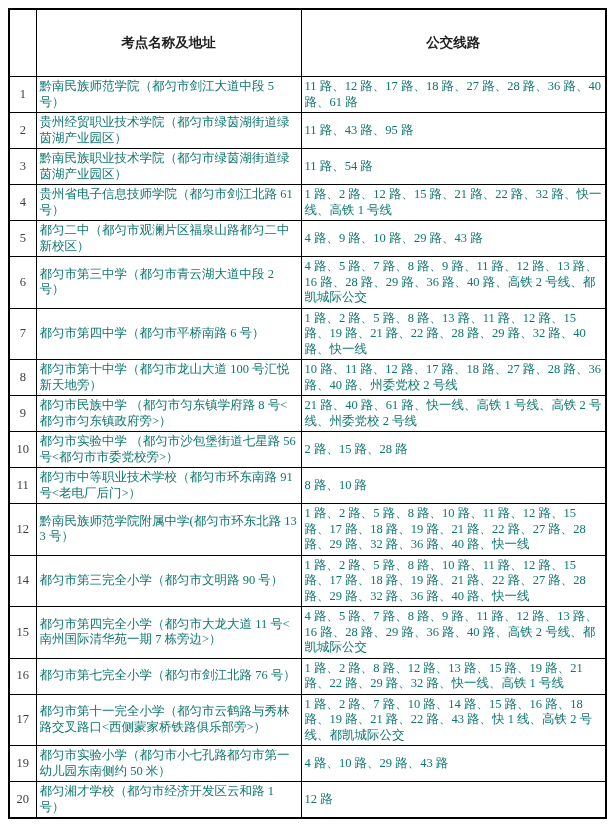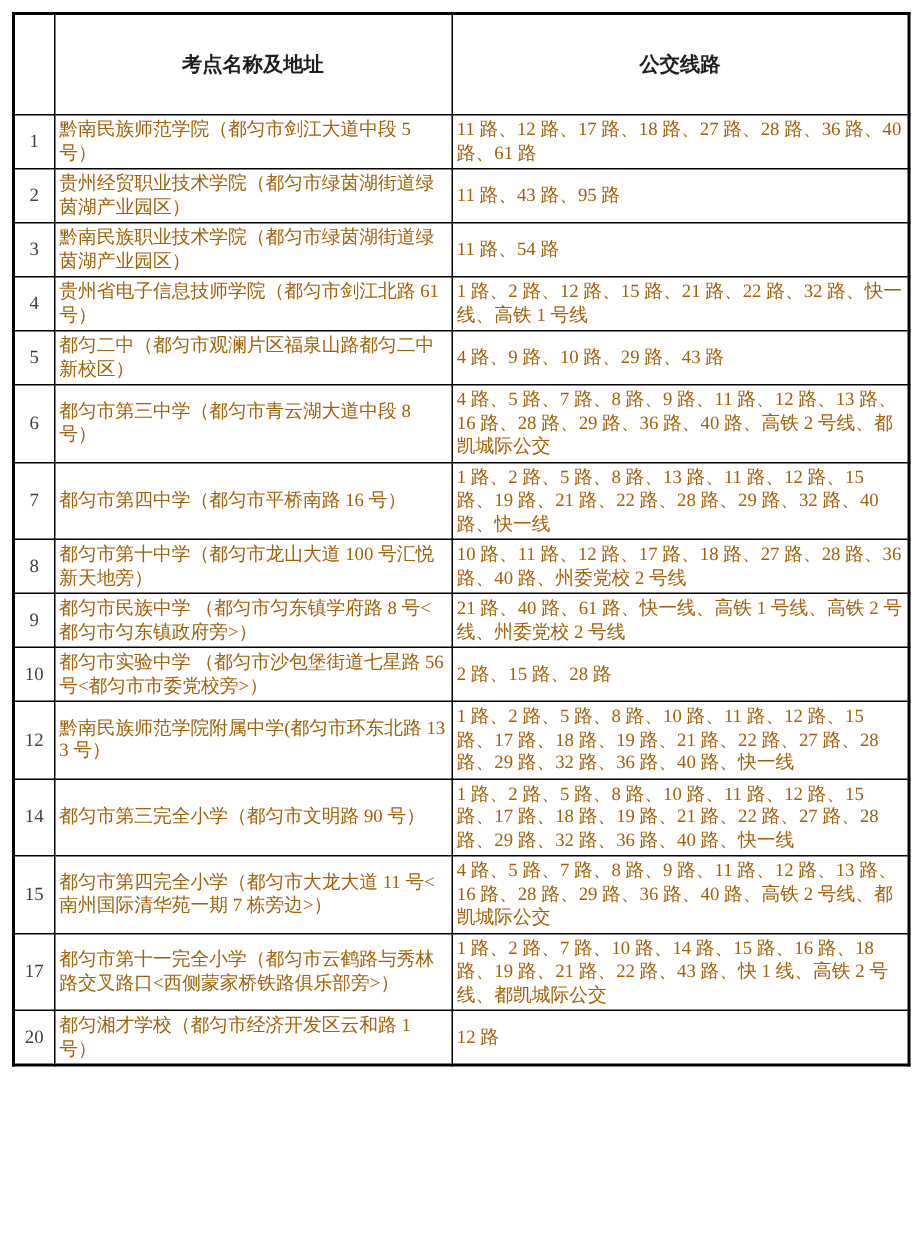--- a/index.html
+++ b/index.html
@@ -43,21 +43,21 @@
     height: 26px;
     font-size: 13.5px;
     padding: 20px 0;
   }
   td.cell-num {
     text-align: center;
     color: #404040;
   }
   td.cell-name, td.cell-routes {
     text-align: left;
-    color: #a16207;
+    color: #0f766e;
   }
 </style>
 </head>
 <body>
 
 <div class="page">
   <table class="exam-table">
     <colgroup>
       <col class="c-num">
       <col class="c-name">
@@ -96,27 +96,27 @@
   </tr>
 
   <tr>
     <td class="cell-num">5</td>
     <td class="cell-name">都匀二中（都匀市观澜片区福泉山路都匀二中新校区）</td>
     <td class="cell-routes">4 路、9 路、10 路、29 路、43 路</td>
   </tr>
 
   <tr>
     <td class="cell-num">6</td>
-    <td class="cell-name">都匀市第三中学（都匀市青云湖大道中段 8 号）</td>
+    <td class="cell-name">都匀市第三中学（都匀市青云湖大道中段 2 号）</td>
     <td class="cell-routes">4 路、5 路、7 路、8 路、9 路、11 路、12 路、13 路、16 路、28 路、29 路、36 路、40 路、高铁 2 号线、都凯城际公交</td>
   </tr>
 
   <tr>
     <td class="cell-num">7</td>
-    <td class="cell-name">都匀市第四中学（都匀市平桥南路 16 号）</td>
+    <td class="cell-name">都匀市第四中学（都匀市平桥南路 6 号）</td>
     <td class="cell-routes">1 路、2 路、5 路、8 路、13 路、11 路、12 路、15 路、19 路、21 路、22 路、28 路、29 路、32 路、40 路、快一线</td>
   </tr>
 
   <tr>
     <td class="cell-num">8</td>
     <td class="cell-name">都匀市第十中学（都匀市龙山大道 100 号汇悦新天地旁）</td>
     <td class="cell-routes">10 路、11 路、12 路、17 路、18 路、27 路、28 路、36 路、40 路、州委党校 2 号线</td>
   </tr>
 
   <tr>
@@ -124,48 +124,63 @@
     <td class="cell-name">都匀市民族中学 （都匀市匀东镇学府路 8 号&lt;都匀市匀东镇政府旁&gt;）</td>
     <td class="cell-routes">21 路、40 路、61 路、快一线、高铁 1 号线、高铁 2 号线、州委党校 2 号线</td>
   </tr>
 
   <tr>
     <td class="cell-num">10</td>
     <td class="cell-name">都匀市实验中学 （都匀市沙包堡街道七星路 56 号&lt;都匀市市委党校旁&gt;）</td>
     <td class="cell-routes">2 路、15 路、28 路</td>
   </tr>
 
+  <tr>
+    <td class="cell-num">11</td>
+    <td class="cell-name">都匀市中等职业技术学校（都匀市环东南路 91 号&lt;老电厂后门&gt;）</td>
+    <td class="cell-routes">8 路、10 路</td>
+  </tr>
 
   <tr>
     <td class="cell-num">12</td>
     <td class="cell-name">黔南民族师范学院附属中学(都匀市环东北路 133 号）</td>
     <td class="cell-routes">1 路、2 路、5 路、8 路、10 路、11 路、12 路、15 路、17 路、18 路、19 路、21 路、22 路、27 路、28 路、29 路、32 路、36 路、40 路、快一线</td>
   </tr>
 
 
   <tr>
     <td class="cell-num">14</td>
     <td class="cell-name">都匀市第三完全小学（都匀市文明路 90 号）</td>
     <td class="cell-routes">1 路、2 路、5 路、8 路、10 路、11 路、12 路、15 路、17 路、18 路、19 路、21 路、22 路、27 路、28 路、29 路、32 路、36 路、40 路、快一线</td>
   </tr>
 
   <tr>
     <td class="cell-num">15</td>
     <td class="cell-name">都匀市第四完全小学（都匀市大龙大道 11 号&lt;南州国际清华苑一期 7 栋旁边&gt;）</td>
     <td class="cell-routes">4 路、5 路、7 路、8 路、9 路、11 路、12 路、13 路、16 路、28 路、29 路、36 路、40 路、高铁 2 号线、都凯城际公交</td>
   </tr>
 
+  <tr>
+    <td class="cell-num">16</td>
+    <td class="cell-name">都匀市第七完全小学（都匀市剑江北路 76 号）</td>
+    <td class="cell-routes">1 路、2 路、8 路、12 路、13 路、15 路、19 路、21 路、22 路、29 路、32 路、快一线、高铁 1 号线</td>
+  </tr>
 
   <tr>
     <td class="cell-num">17</td>
     <td class="cell-name">都匀市第十一完全小学（都匀市云鹤路与秀林路交叉路口&lt;西侧蒙家桥铁路俱乐部旁&gt;）</td>
     <td class="cell-routes">1 路、2 路、7 路、10 路、14 路、15 路、16 路、18 路、19 路、21 路、22 路、43 路、快 1 线、高铁 2 号线、都凯城际公交</td>
   </tr>
 
 
+  <tr>
+    <td class="cell-num">19</td>
+    <td class="cell-name">都匀市实验小学（都匀市小七孔路都匀市第一幼儿园东南侧约 50 米）</td>
+    <td class="cell-routes">4 路、10 路、29 路、43 路</td>
+  </tr>
 
   <tr>
     <td class="cell-num">20</td>
     <td class="cell-name">都匀湘才学校（都匀市经济开发区云和路 1 号）</td>
     <td class="cell-routes">12 路</td>
   </tr>
 
 </tbody>
   </table>
 </div>

